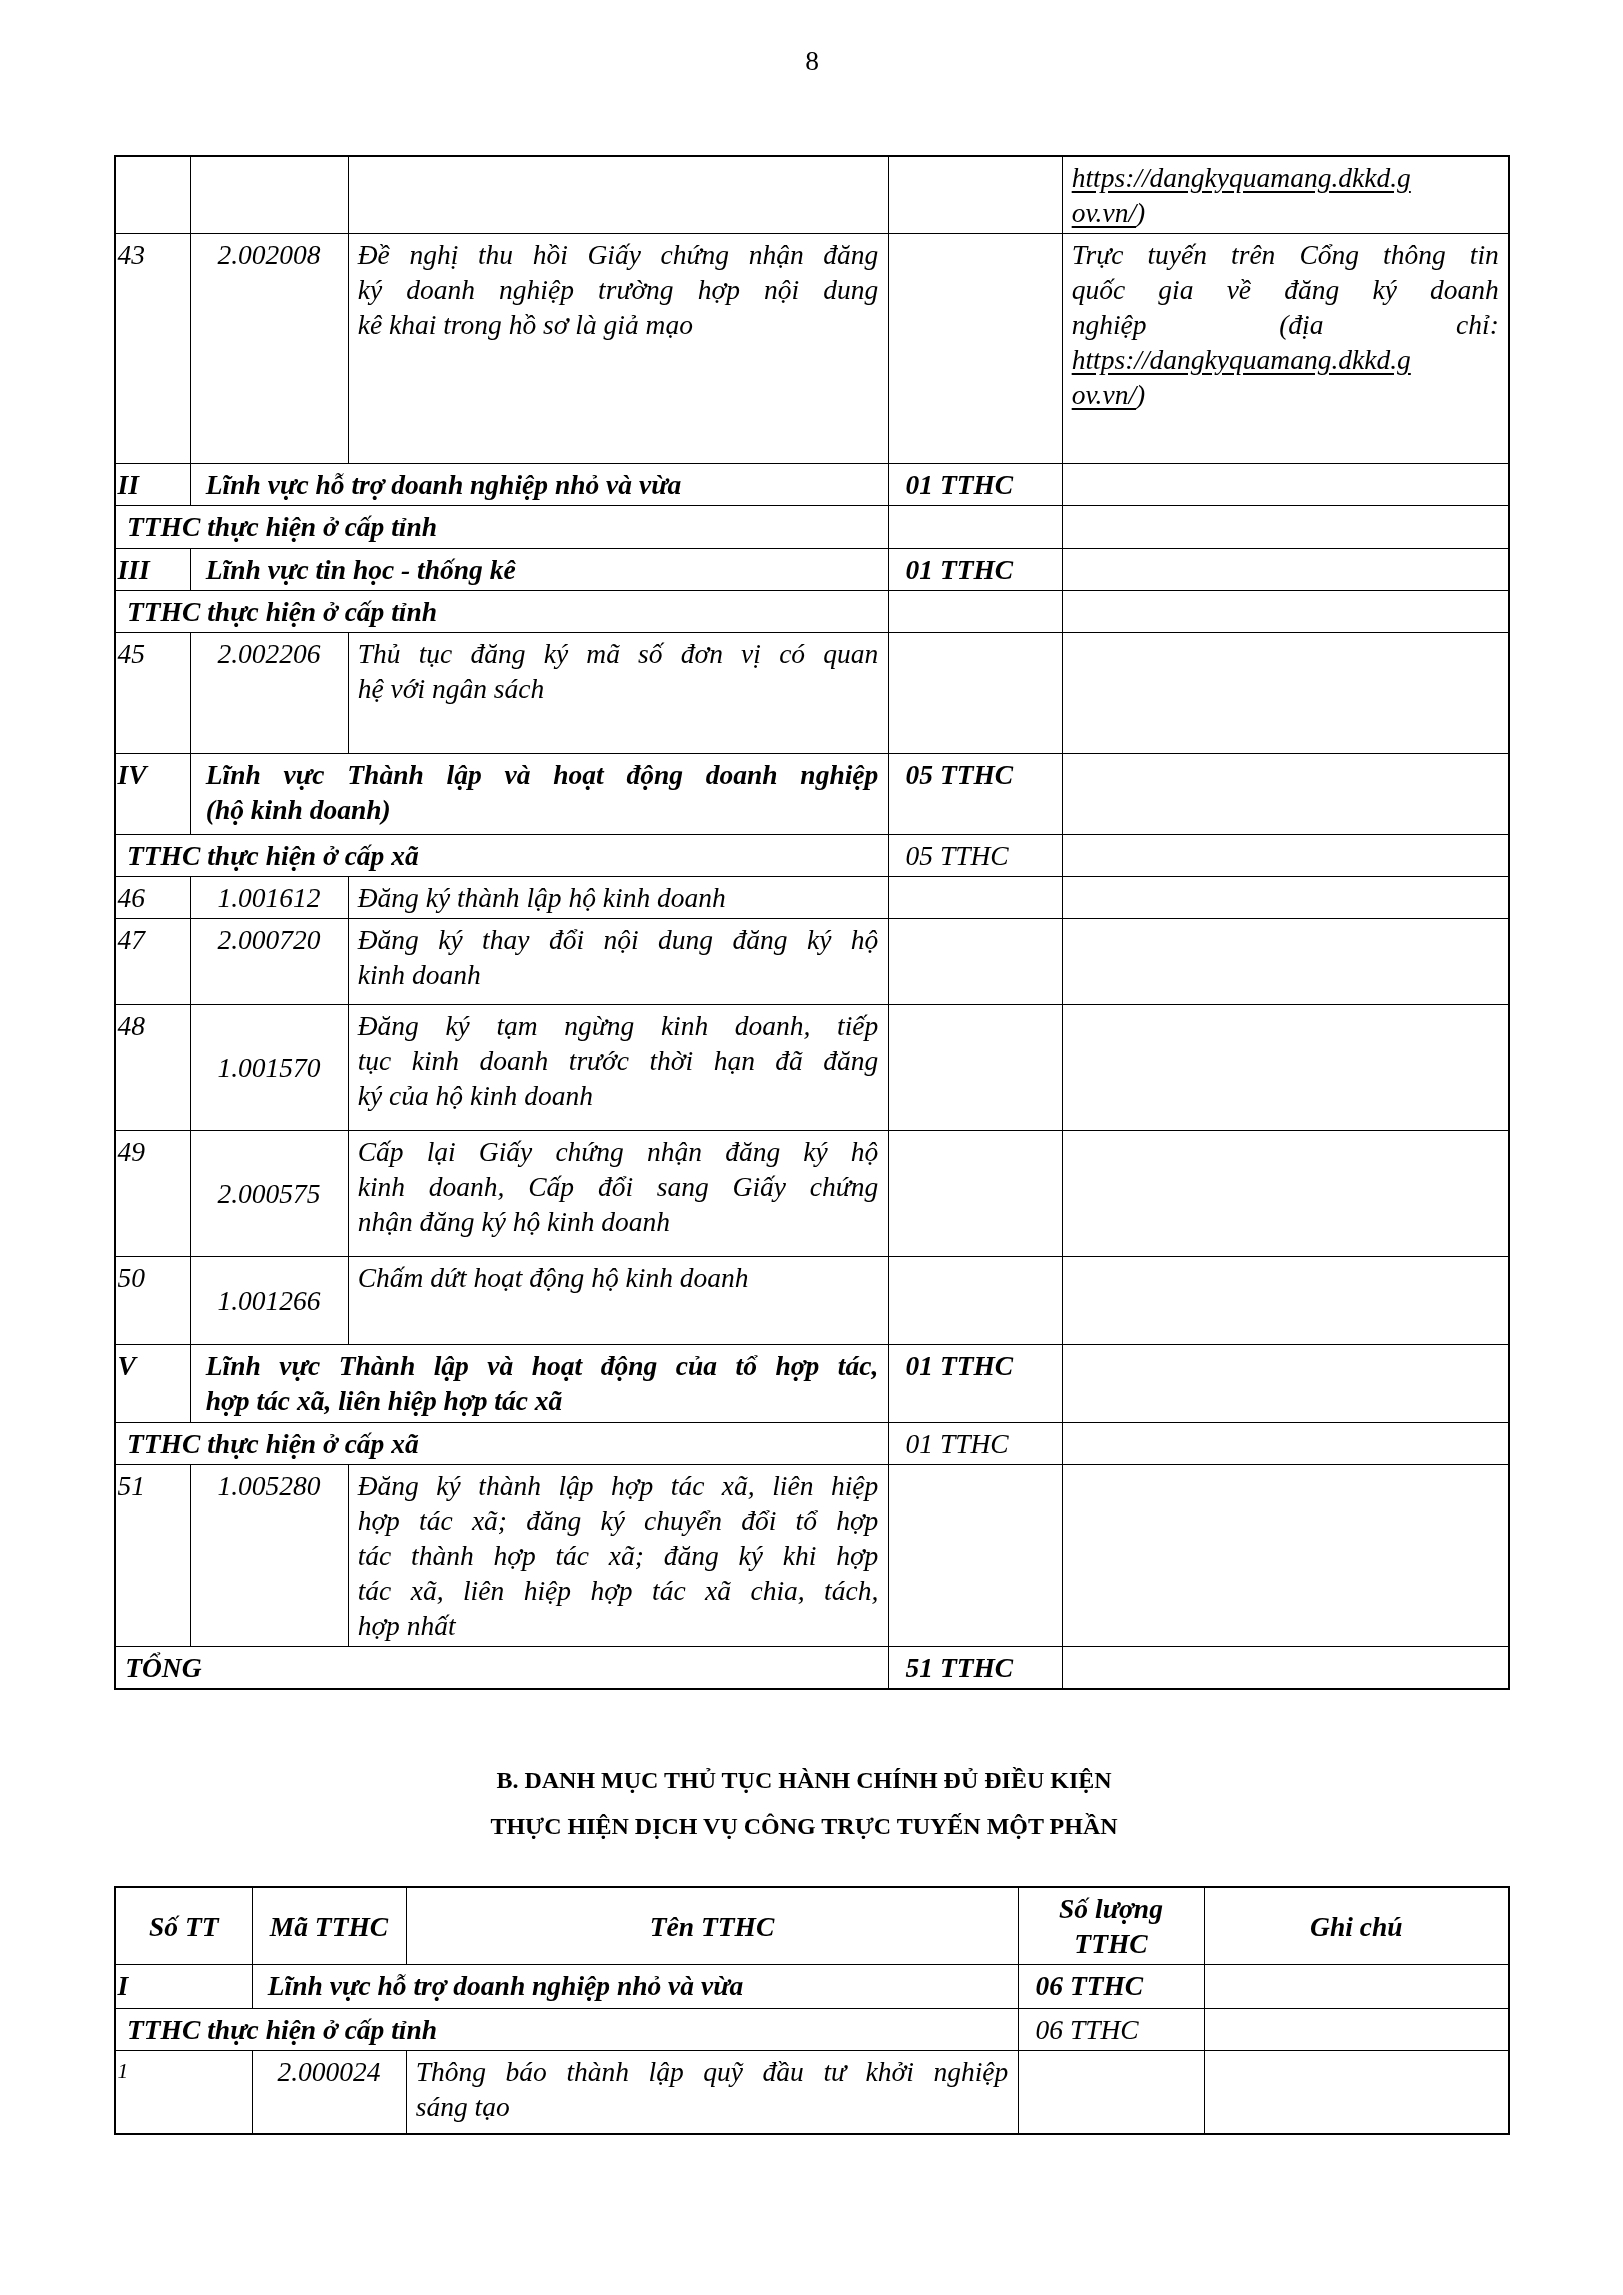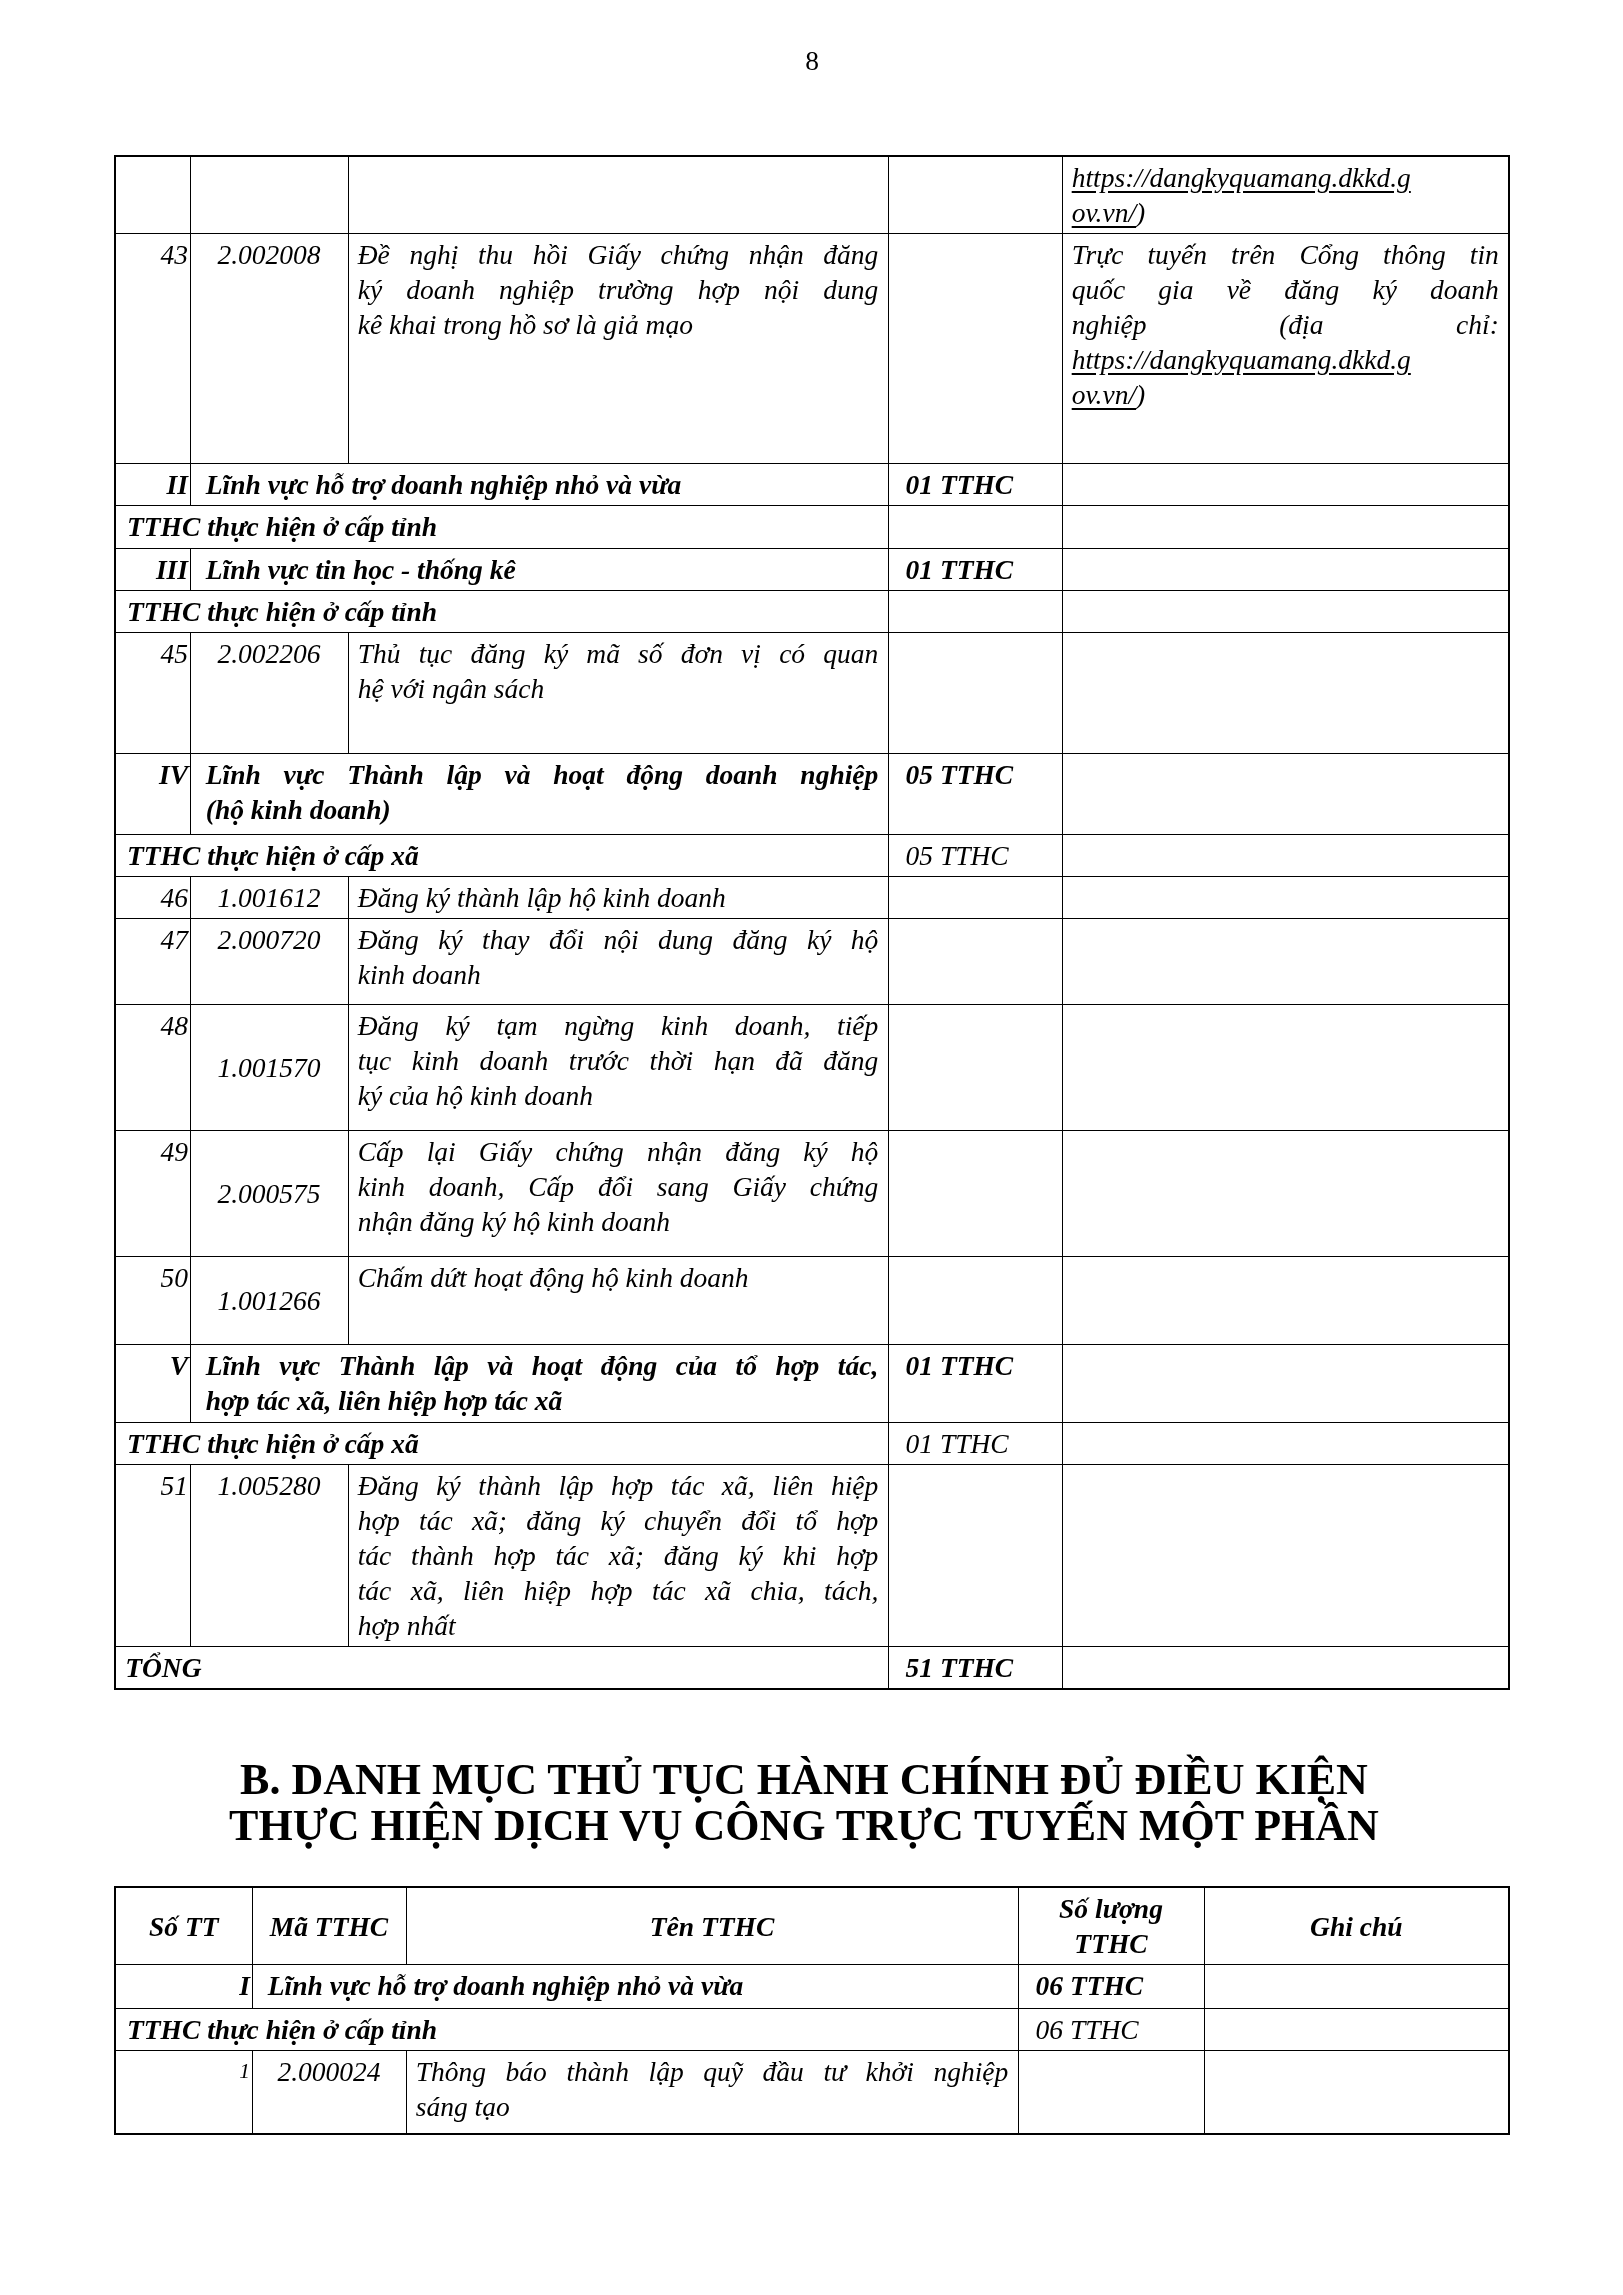--- a/index.html
+++ b/index.html
@@ -24,42 +24,42 @@
   table.ta{left:114px;top:155px;width:1394px;}
   table.tb{left:114px;top:1886px;width:1394px;}
   table{border:2.3px solid #000;font-style:italic;}
   td{
     border:1.5px solid #000;
     vertical-align:top;
     padding:3.1px 9.2px;
     font-size:27.5px;line-height:35px;
     overflow:hidden;
   }
-  td.stt{text-align:right;padding:3.1px 1.5px;}
+  td.stt{text-align:left;padding:3.1px 1.5px;}
   td.code{text-align:center;padding:3.1px 3.1px;}
   td.count{padding-left:17px;padding-right:3.1px;}
   td.scope{padding-left:11px;}
   td.seclabel{padding-left:15.3px;}
   td.total{text-align:left;}
   td.vm{vertical-align:middle;}
   .b{font-weight:bold;}
   .ln{text-align:justify;text-align-last:left;}
   .ln.jl{text-align-last:justify;}
   .u{text-decoration:underline;text-underline-offset:3.8px;}
   .smallnum{font-size:21.4px;}
   
   .h98{height:75px}.h300{height:230px}.h54{height:41px}.h48{height:37px}
   .h106{height:81px}.h46{height:35px}.h52{height:40px}.h158{height:121px}
   .h53{height:41px}.h113{height:86px}.h165{height:126px}.h115{height:88px}
   .h97{height:74px}.h228{height:174px}.h50{height:38px}
   .h100{height:77px}.h58{height:44px}.h108{height:83px}
   .headingB{
     position:absolute;top:1757px;left:0;width:1608px;
     text-align:center;font-weight:bold;
-    font-size:44px;line-height:46px;
+    font-size:24px;line-height:46px;
   }
   table.tb td.hdr{
     text-align:center;vertical-align:middle;font-weight:bold;
     padding:3.1px 6.1px;
   }
 </style>
 </head>
 <body>
 
 <div class="page">

